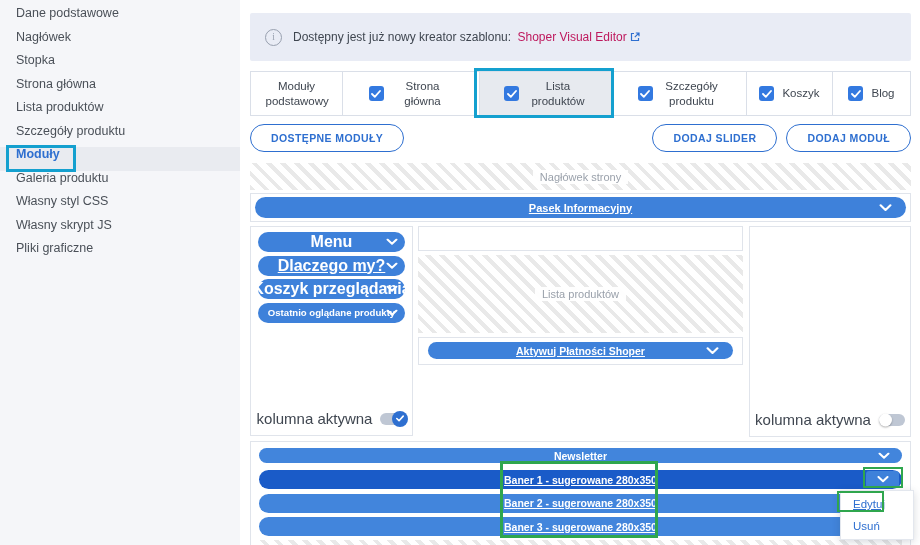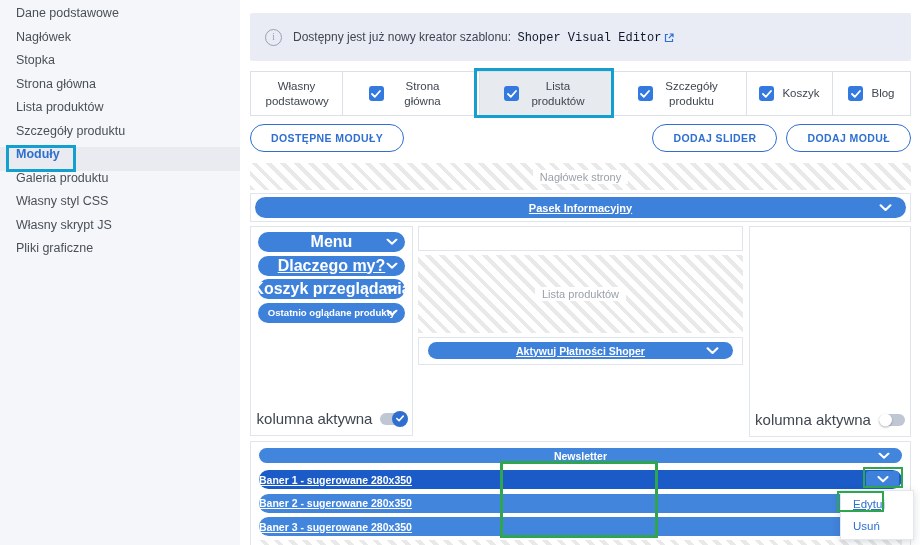--- a/index.html
+++ b/index.html
@@ -9,21 +9,21 @@
   
   .sidebar{position:absolute;left:0;top:0;width:240px;height:545px;background:#f5f6f9;padding-top:6px;box-sizing:border-box;}
   .sb-item{height:23.5px;display:flex;padding-left:16px;font-size:12.5px;color:#4a5058;cursor:pointer;}
   .sb-item.active{background:#e9ebf0;color:#2e6fd0;font-weight:bold;}
 
   
   .main{position:absolute;left:250px;top:0;width:661px;height:545px;}
 
   .info-banner{position:absolute;top:13px;left:0;right:0;height:48px;background:#e9ecf5;border-radius:2px;display:flex;align-items:center;padding:0 15px;gap:11px;font-size:12px;color:#3f4650;box-sizing:border-box;}
   .info-icon{width:15px;height:15px;border:1.3px solid #98a0af;border-radius:50%;color:#98a0af;font-size:9.5px;display:flex;align-items:center;justify-content:center;flex:none;font-family:"Liberation Serif",serif;}
-  .info-link{color:#0f172a;margin-left:3px;display:inline-flex;align-items:center;gap:3px;cursor:pointer;font-family:Liberation Mono, monospace;}
+  .info-link{color:#be185d;margin-left:3px;display:inline-flex;align-items:center;gap:3px;cursor:pointer;}
 
   .tabs-row{position:absolute;top:71px;left:0;right:0;height:45px;border:1px solid #dadfe8;display:flex;background:#fff;box-sizing:border-box;}
   .tab{border-right:1px solid #dadfe8;display:flex;align-items:center;justify-content:center;gap:8px;font-size:11.5px;color:#3f4650;text-align:center;line-height:1.3;cursor:pointer;box-sizing:border-box;}
   .tab:last-child{border-right:none;}
   .tab.hl{background:#e7eaef;}
   .tab .lbl2{max-width:62px;}
   .checkbox{width:15px;height:15px;background:#3379e0;border-radius:3px;flex:none;display:flex;align-items:center;justify-content:center;cursor:pointer;}
   .w0{width:92px}.w1{width:137px}.w2{width:134px}.w3{width:133px}.w4{width:86px}.w5{flex:1}
 
   .buttons-row{position:absolute;top:124px;left:0;right:0;height:28px;display:flex;align-items:center;}
@@ -53,21 +53,21 @@
   .col-mid{position:absolute;left:168px;top:0;width:325px;}
   .mid-top{height:25px;border:1px solid #e0e4eb;box-sizing:border-box;background:#fff;}
   .mid-hatch{margin-top:4px;height:78px;display:flex;align-items:center;justify-content:center;font-size:11px;color:#9aa1ab;}
   .mid-pay{margin-top:4px;height:28px;border:1px solid #e0e4eb;box-sizing:border-box;padding:4px 9px;}
   .mid-pay .blue-bar{height:17px;border-radius:10px;font-size:10.5px;}
   .col-right{position:absolute;right:0;top:0;width:162px;height:211px;border:1px solid #e0e4eb;box-sizing:border-box;}
 
   .news-box{position:absolute;top:441px;left:0;right:0;height:112px;border:1px solid #e0e4eb;box-sizing:border-box;padding:6px 8px;background:#fff;}
   .news-bar{position:relative;height:15px;background:#4285dc;border-radius:8px;display:flex;align-items:center;justify-content:center;color:#fff;font-size:10.5px;font-weight:bold;cursor:pointer;}
   .news-bar .chev{position:absolute;right:12px;top:50%;transform:translateY(-50%);}
-  .banner{position:relative;height:19px;background:#4285dc;border-radius:10px;display:flex;align-items:center;justify-content:flex-start;color:#fff;font-size:10.5px;font-weight:bold;cursor:pointer;}
+  .banner{position:relative;height:19px;background:#4285dc;border-radius:10px;display:flex;align-items:center;justify-content:center;color:#fff;font-size:10.5px;font-weight:bold;cursor:pointer;}
   .banner.b1{margin-top:7px;background:#1a5bc8;}
   .banner.b2,.banner.b3{margin-top:4.5px;}
   .chev-btn{position:absolute;right:3px;top:1px;width:33px;height:17px;background:#3e81da;border-radius:3px;display:flex;align-items:center;justify-content:center;cursor:pointer;}
   .footer-hatch{margin-top:4px;height:14px;}
 
   .dropdown{position:absolute;left:840px;top:490px;width:74px;background:#fff;border:1px solid #e3e7ee;box-shadow:0 2px 8px rgba(40,50,70,.18);z-index:5;padding:2px 0;box-sizing:border-box;}
   .dd-item{padding:5px 12px;font-size:11.5px;color:#2e6fd0;cursor:pointer;}
 
   
   .annot{position:absolute;pointer-events:none;z-index:9;box-sizing:border-box;}
@@ -129,21 +129,21 @@
           <svg width="10" height="10" viewBox="0 0 10 10">
               <path d="M4 1.5H1.5v7h7V6" fill="none" stroke="#2e6fd0" stroke-width="1.2"></path>
               <path d="M5.8 1h3.2v3.2M8.8 1.2L4.8 5.2" fill="none" stroke="#2e6fd0" stroke-width="1.2"></path>
             </svg>
         </span>
       </span>
     </div>
 
     <div class="tabs-row">
       <div class="tab w0">
-        <span class="lbl2">Własny podstawowy</span>
+        <span class="lbl2">Moduły podstawowy</span>
       </div>
       <div class="tab w1">
         <span class="checkbox">
             <svg width="10" height="8" viewBox="0 0 10 8">
               <path d="M1 4l2.8 2.8L9 1" fill="none" stroke="#fff" stroke-width="1.8" stroke-linecap="round" stroke-linejoin="round"></path>
             </svg>
           </span>
         <span class="lbl2">Strona główna</span>
       </div>
       <div class="tab w2 hl">

